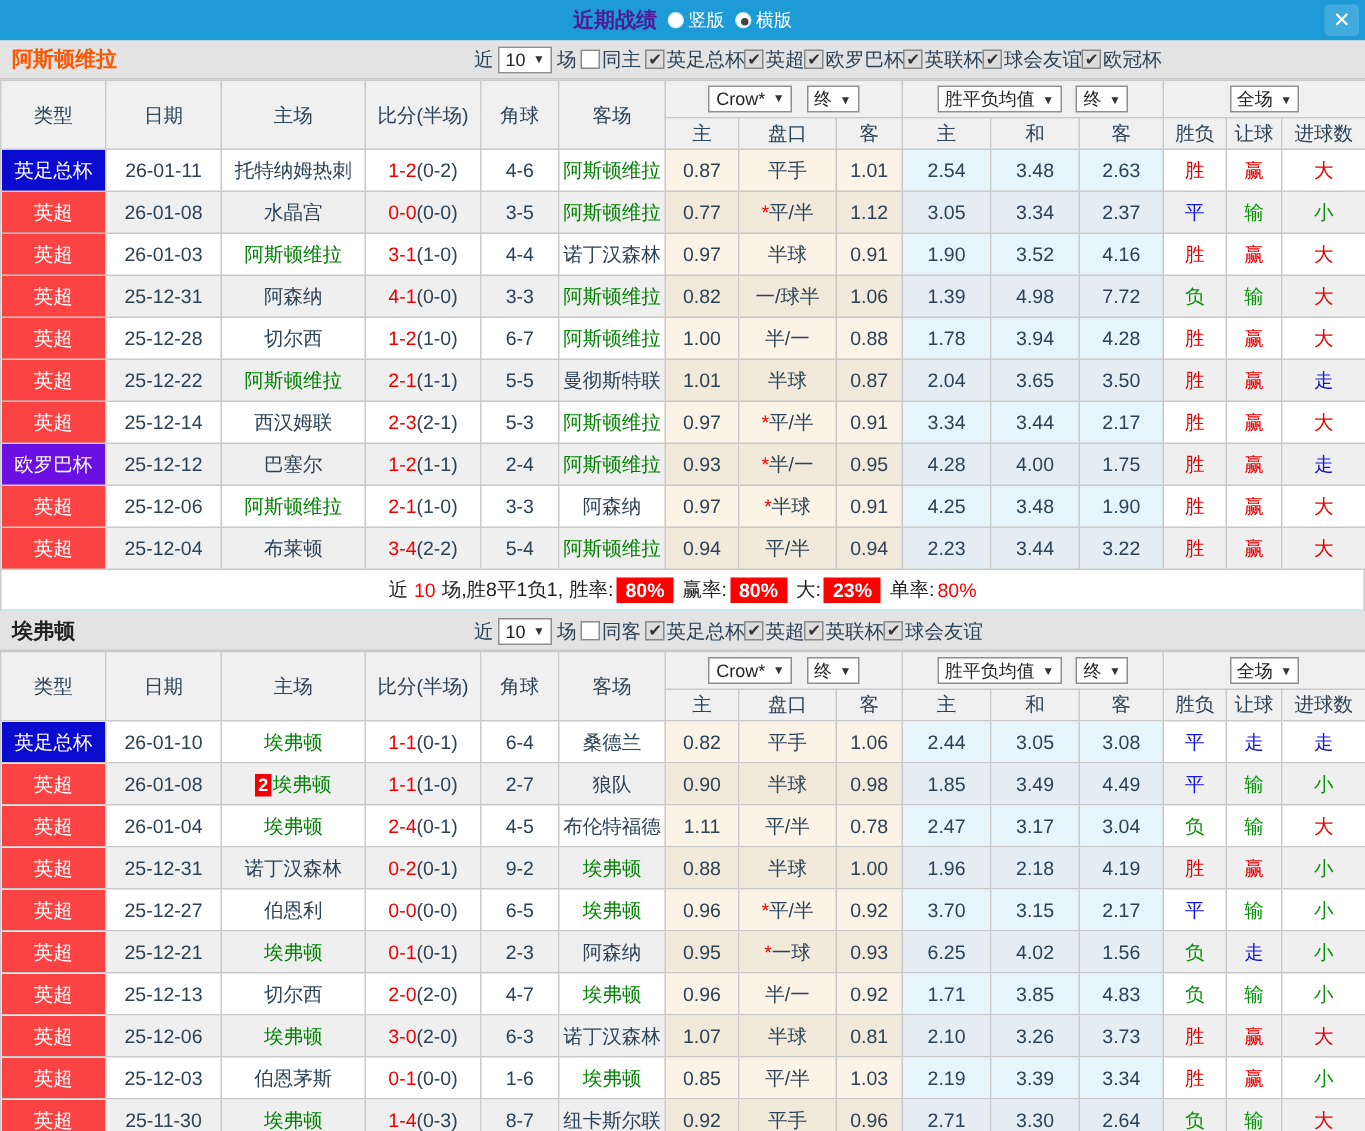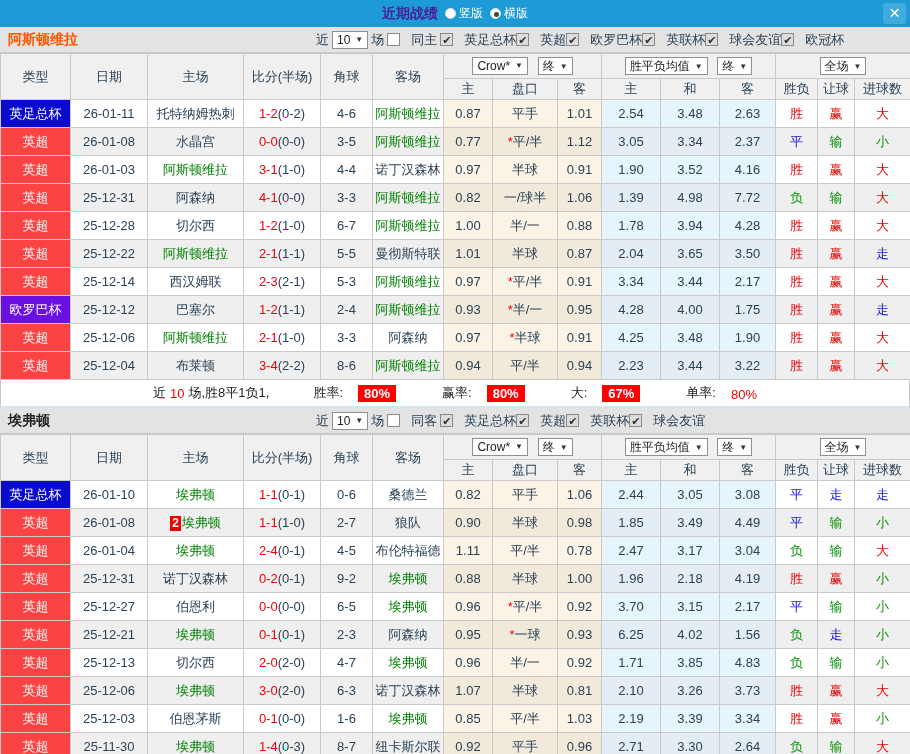--- a/index.html
+++ b/index.html
@@ -32,21 +32,21 @@
   .team-name { font-weight:bold; font-size:14px; }
   .team-orange { color:#ff5500; }
   .team-dark { color:#222; }
   .filter-controls { position:absolute; left:316px; display:flex; align-items:center; gap:3px; white-space:nowrap; }
   .sel {
     display:inline-flex; align-items:center; gap:5px; background:#fff;
     border:1px solid #8f8f8f; padding:0 4px; height:18px; font-size:12px;
     color:#222; cursor:pointer;
   }
   .arr { font-size:8px; color:#333; }
-  .cb { display:inline-flex; align-items:center; gap:11px; cursor:pointer;justify-content:center; }
+  .cb { display:inline-flex; align-items:center; gap:1px; cursor:pointer;justify-content:center; }
   .box {
     width:13px; height:13px; border:1px solid #8a8a8a; background:#fff;
     display:inline-block; text-align:center; line-height:12px; font-size:11px; color:#333;
   }
   .box.checked { background:#dcdcdc; }
   .box.checked::after { content:"\2714"; }
   .leagues { display:inline-flex; align-items:center; }
   
   table { width:910px; border-collapse:collapse; table-layout:fixed; }
   th,td { border:1px solid #c9c9c9; text-align:center; font-weight:normal; font-size:13px; overflow:hidden; white-space:nowrap; }
@@ -73,21 +73,21 @@
   .cl-blue { color:#1212dd; }
   .cl-green { color:#089008; }
   
   .summary-bar {
     height:28px; border-left:1px solid #c9c9c9; border-right:1px solid #c9c9c9;
     border-bottom:2px solid #cfe6f3;
     display:flex; align-items:center; justify-content:center; gap:4px; font-size:13px; color:#222;
   }
   .sm-num { color:#fe0000; }
   .sm-stats { display:inline-flex; align-items:center; gap:6px; }
-  .sm-stat { display:inline-flex; align-items:flex-end; gap:15px;margin-left:40px; }
+  .sm-stat { display:inline-flex; align-items:center; gap:2px; }
   .sm-box { background:#fe0000; color:#fff; font-weight:bold; padding:1px 6px; }
   .sm-red { color:#fe0000; }
 </style>
 </head>
 <body>
 
 <div class="titlebar">
   <span class="tb-title">近期战绩</span>
   <label class="radio">
     <span class="rb"></span>
@@ -372,21 +372,21 @@
     <td class="c-res cl-red">胜</td>
     <td class="c-res cl-red">赢</td>
     <td class="c-res cl-red">大</td>
   </tr>
 
   <tr>
     <td class="c-league lg-red">英超</td>
     <td class="f-date">25-12-04</td>
     <td class="c-team"><span class="f-home">布莱顿</span></td>
     <td class="c-score"><span class="f-ft">3-4</span><span class="f-ht">(2-2)</span></td>
-    <td class="f-corner">8-6</td>
+    <td class="f-corner">5-4</td>
     <td class="c-team"><span class="f-away tm-green">阿斯顿维拉</span></td>
     <td class="cream f-h1">0.94</td>
     <td class="cream"><span class="f-hc">平/半</span></td>
     <td class="cream f-h2">0.94</td>
     <td class="pblue f-o1">2.23</td>
     <td class="pblue f-o2">3.44</td>
     <td class="pblue f-o3">3.22</td>
     <td class="c-res cl-red">胜</td>
     <td class="c-res cl-red">赢</td>
     <td class="c-res cl-red">大</td>
@@ -403,21 +403,21 @@
         <span class="sm-value sm-box">80%</span>
       </span>
 
   <span class="sm-stat">
         <span class="sm-label">赢率:</span>
         <span class="sm-value sm-box">80%</span>
       </span>
 
   <span class="sm-stat">
         <span class="sm-label">大:</span>
-        <span class="sm-value sm-box">67%</span>
+        <span class="sm-value sm-box">23%</span>
       </span>
 
   <span class="sm-stat">
         <span class="sm-label">单率:</span>
         <span class="sm-value sm-red">80%</span>
       </span>
 </span>
 </div>
 
 <div class="filter-row">
@@ -520,21 +520,21 @@
       <th>让球</th>
       <th>进球数</th>
     </tr>
   </thead>
   <tbody>
   <tr>
     <td class="c-league lg-blue">英足总杯</td>
     <td class="f-date">26-01-10</td>
     <td class="c-team"><span class="f-home tm-green">埃弗顿</span></td>
     <td class="c-score"><span class="f-ft">1-1</span><span class="f-ht">(0-1)</span></td>
-    <td class="f-corner">0-6</td>
+    <td class="f-corner">6-4</td>
     <td class="c-team"><span class="f-away">桑德兰</span></td>
     <td class="cream f-h1">0.82</td>
     <td class="cream"><span class="f-hc">平手</span></td>
     <td class="cream f-h2">1.06</td>
     <td class="pblue f-o1">2.44</td>
     <td class="pblue f-o2">3.05</td>
     <td class="pblue f-o3">3.08</td>
     <td class="c-res cl-blue">平</td>
     <td class="c-res cl-blue">走</td>
     <td class="c-res cl-blue">走</td>

